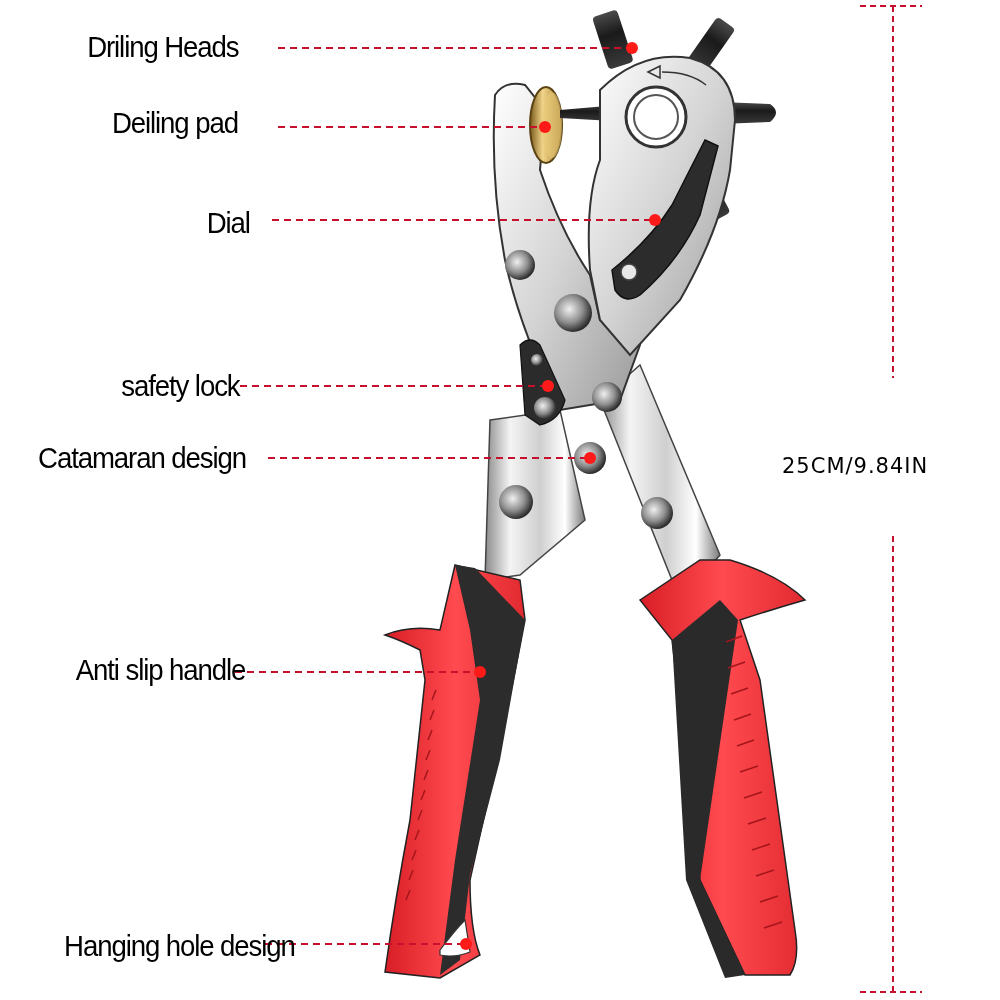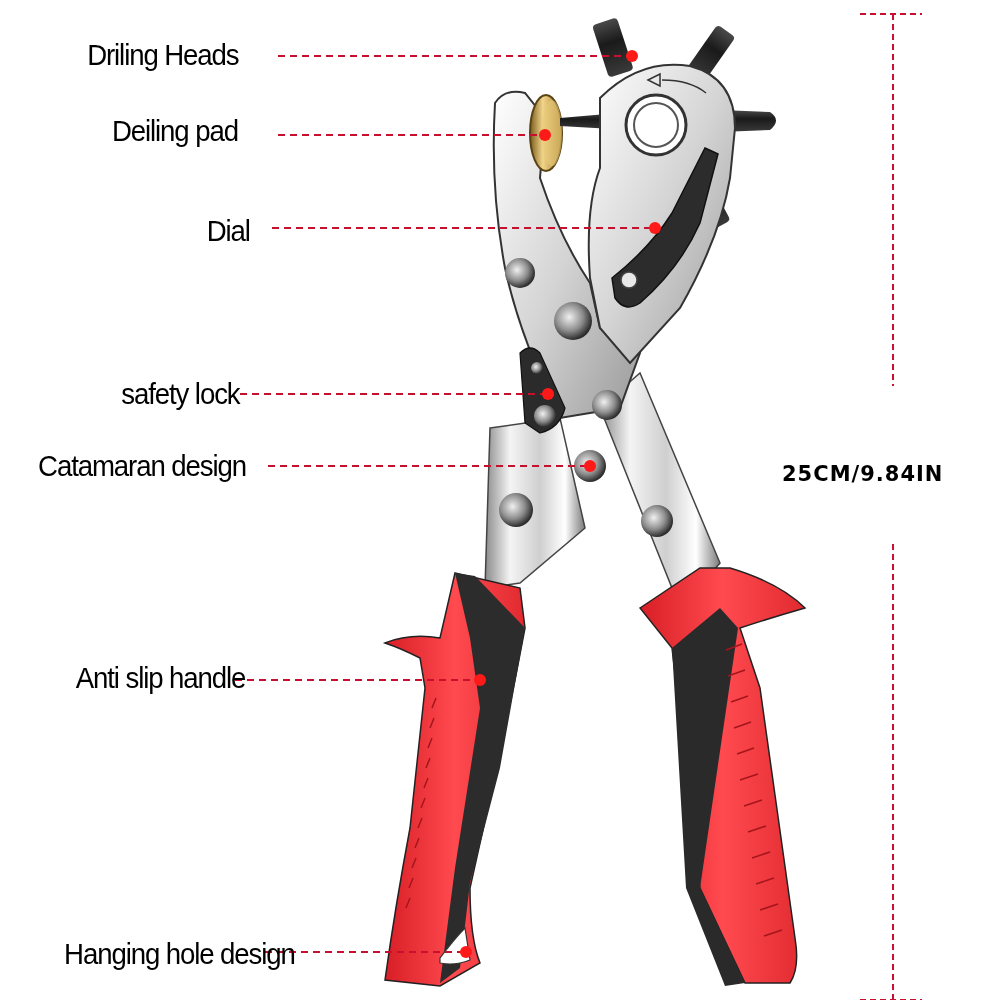--- a/index.html
+++ b/index.html
@@ -1,26 +1,26 @@
 <!DOCTYPE html>
 <html><head>
   <meta charset="utf-8">
   <style>
     html, body { margin: 0; padding: 0; background: #ffffff; }
     body { width: 1000px; height: 1000px; position: relative; overflow: hidden;
            font-family: "Liberation Sans", sans-serif; }
-    #stage { position: absolute; left: 0; top: 8px; width: 1000px; height: 980px; }
+    #stage { position: absolute; left: 0; top: 0; width: 1000px; height: 980px; }
     .label {
       position: absolute; color: #000; font-size: 30px; letter-spacing: -1.2px;
       white-space: nowrap; line-height: 1; transform: scaleX(0.92); transform-origin: right center;
       font-family: "Liberation Sans", sans-serif;
     }
     .dim-text {
       position: absolute; left: 782px; top: 454px; font-size: 21px; letter-spacing: 1px;
-      color: #000; font-family: "DejaVu Sans", sans-serif; white-space: nowrap; font-weight: bold;
+      color: #000; font-family: "DejaVu Sans", sans-serif; white-space: nowrap;
     }
   </style>
 </head>
 <body>
 
 <div id="stage">
 
   <svg width="1000" height="1000" viewBox="0 0 1000 1000">
     <defs>
       <linearGradient id="steelA" x1="0" y1="0" x2="1" y2="0">

